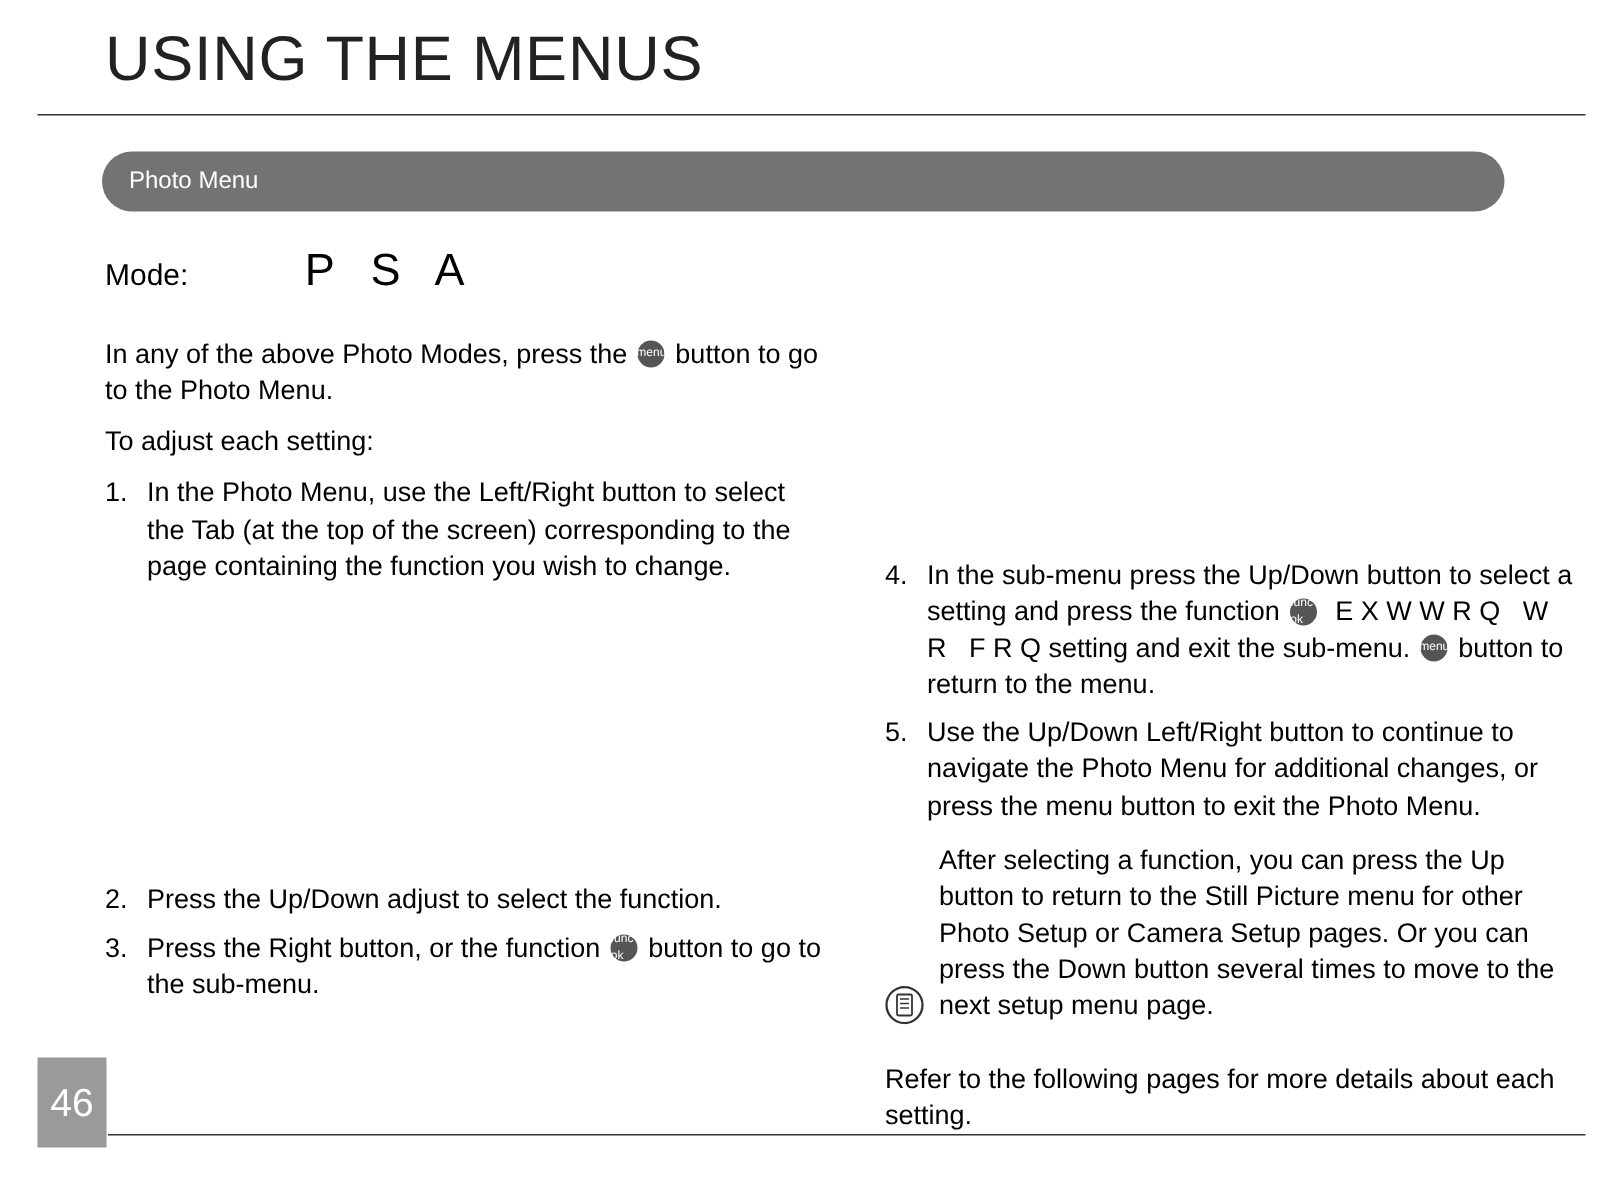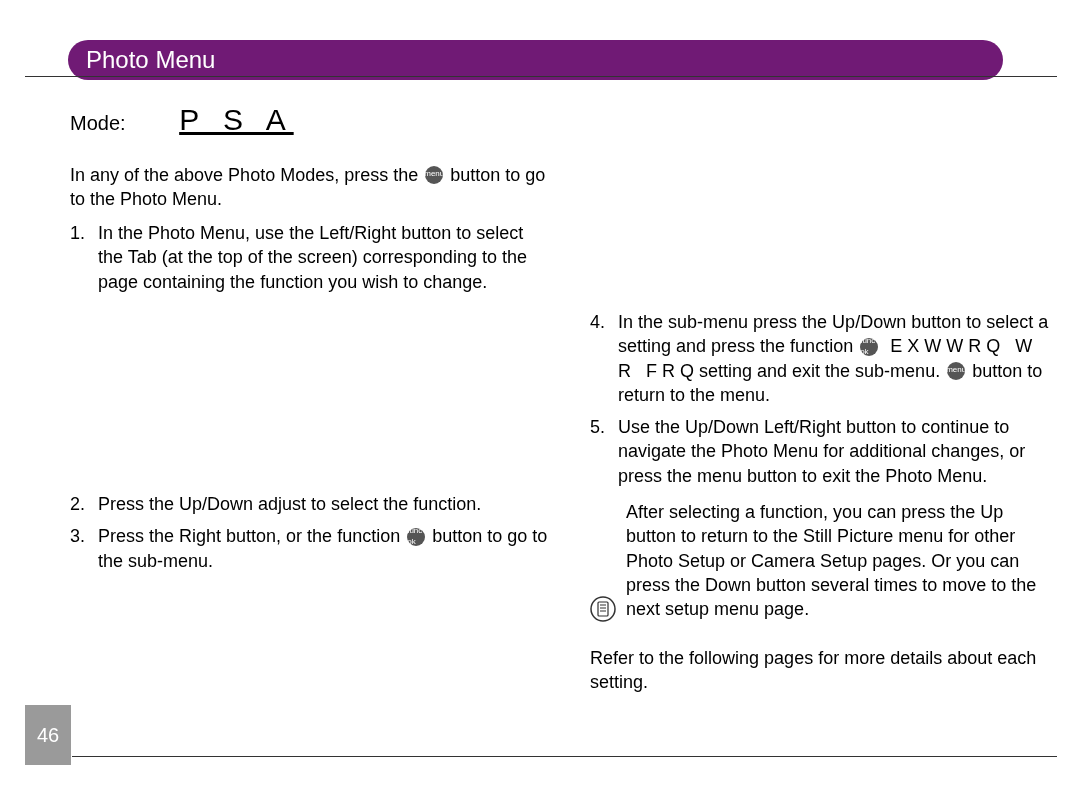--- a/index.html
+++ b/index.html
@@ -28,48 +28,47 @@
   }
   .hr-top {
     position: absolute;
     left: 25px;
     right: 23px;
     top: 68px;
     border: 0;
     border-top: 1.5px solid #333;
   }
   .section-pill {
-    margin-top: 25px;
+    margin-top: 38px;
     width: 935px;
     height: 40px;
-    background: #701a75;
+    background: #737373;
     border-radius: 20px;
     color: #fff;
-    font-size: 24px;
+    font-size: 16px;
     line-height: 40px;
     padding-left: 18px;
     box-sizing: border-box;
     margin-left: 28px;
   }
   .content-wrap {
     position: relative;
     margin-left: 30px;
     margin-top: 20px;
     font-size: 18px;
     line-height: 1.35;
   }
   .mode-row {
     font-size: 20px;
     margin-bottom: 22px;
   }
   .mode-letters {
     font-size: 30px;
     letter-spacing: 8px;
-    margin-left: 48px;
-    text-decoration: underline;
+    margin-left: 72px;
   }
   .para { margin-bottom: 10px; }
   .col-left {
     width: 480px;
   }
   .col-right {
     position: absolute;
     right: 5px;
     top: 210px;
     width: 460px;
@@ -105,21 +104,21 @@
     width: 460px;
   }
   .page-num {
     position: absolute;
     left: 25px;
     bottom: 20px;
     width: 46px;
     height: 60px;
     background: #9a9a9a;
     color: #fff;
-    font-size: 20px;
+    font-size: 26px;
     display: flex;
     align-items: center;
     justify-content: center;
   }
   .hr-bottom {
     position: absolute;
     left: 72px;
     right: 23px;
     bottom: 20px;
     width: auto;
@@ -140,39 +139,41 @@
     margin: 0 2px;
     position: relative;
     top: -1px;
   }
 </style>
 </head>
 <body>
 
 <div class="page">
 
+  <h1 class="chapter-title">USING THE MENUS</h1>
   <hr class="hr-top">
 
   <div class="section-pill">Photo Menu</div>
 
   <div class="content-wrap">
 
     <div class="mode-row">
       <span>Mode:</span>
       <span class="mode-letters">P S A</span>
     </div>
 
     <div class="col-left">
 
       <div class="para">
         In any of the above Photo Modes, press the
         <span class="inline-icon">menu</span>
         button to go to the Photo Menu.
       </div>
 
+      <div class="para">To adjust each setting:</div>
 
       <ol>
         <li>
           <span class="num">1.</span>
           <span class="txt">In the Photo Menu, use the Left/Right button to select the Tab (at the top of the screen) corresponding to the page containing the function you wish to change.</span>
         </li>
       </ol>
 
       <div class="gap"></div>
 

